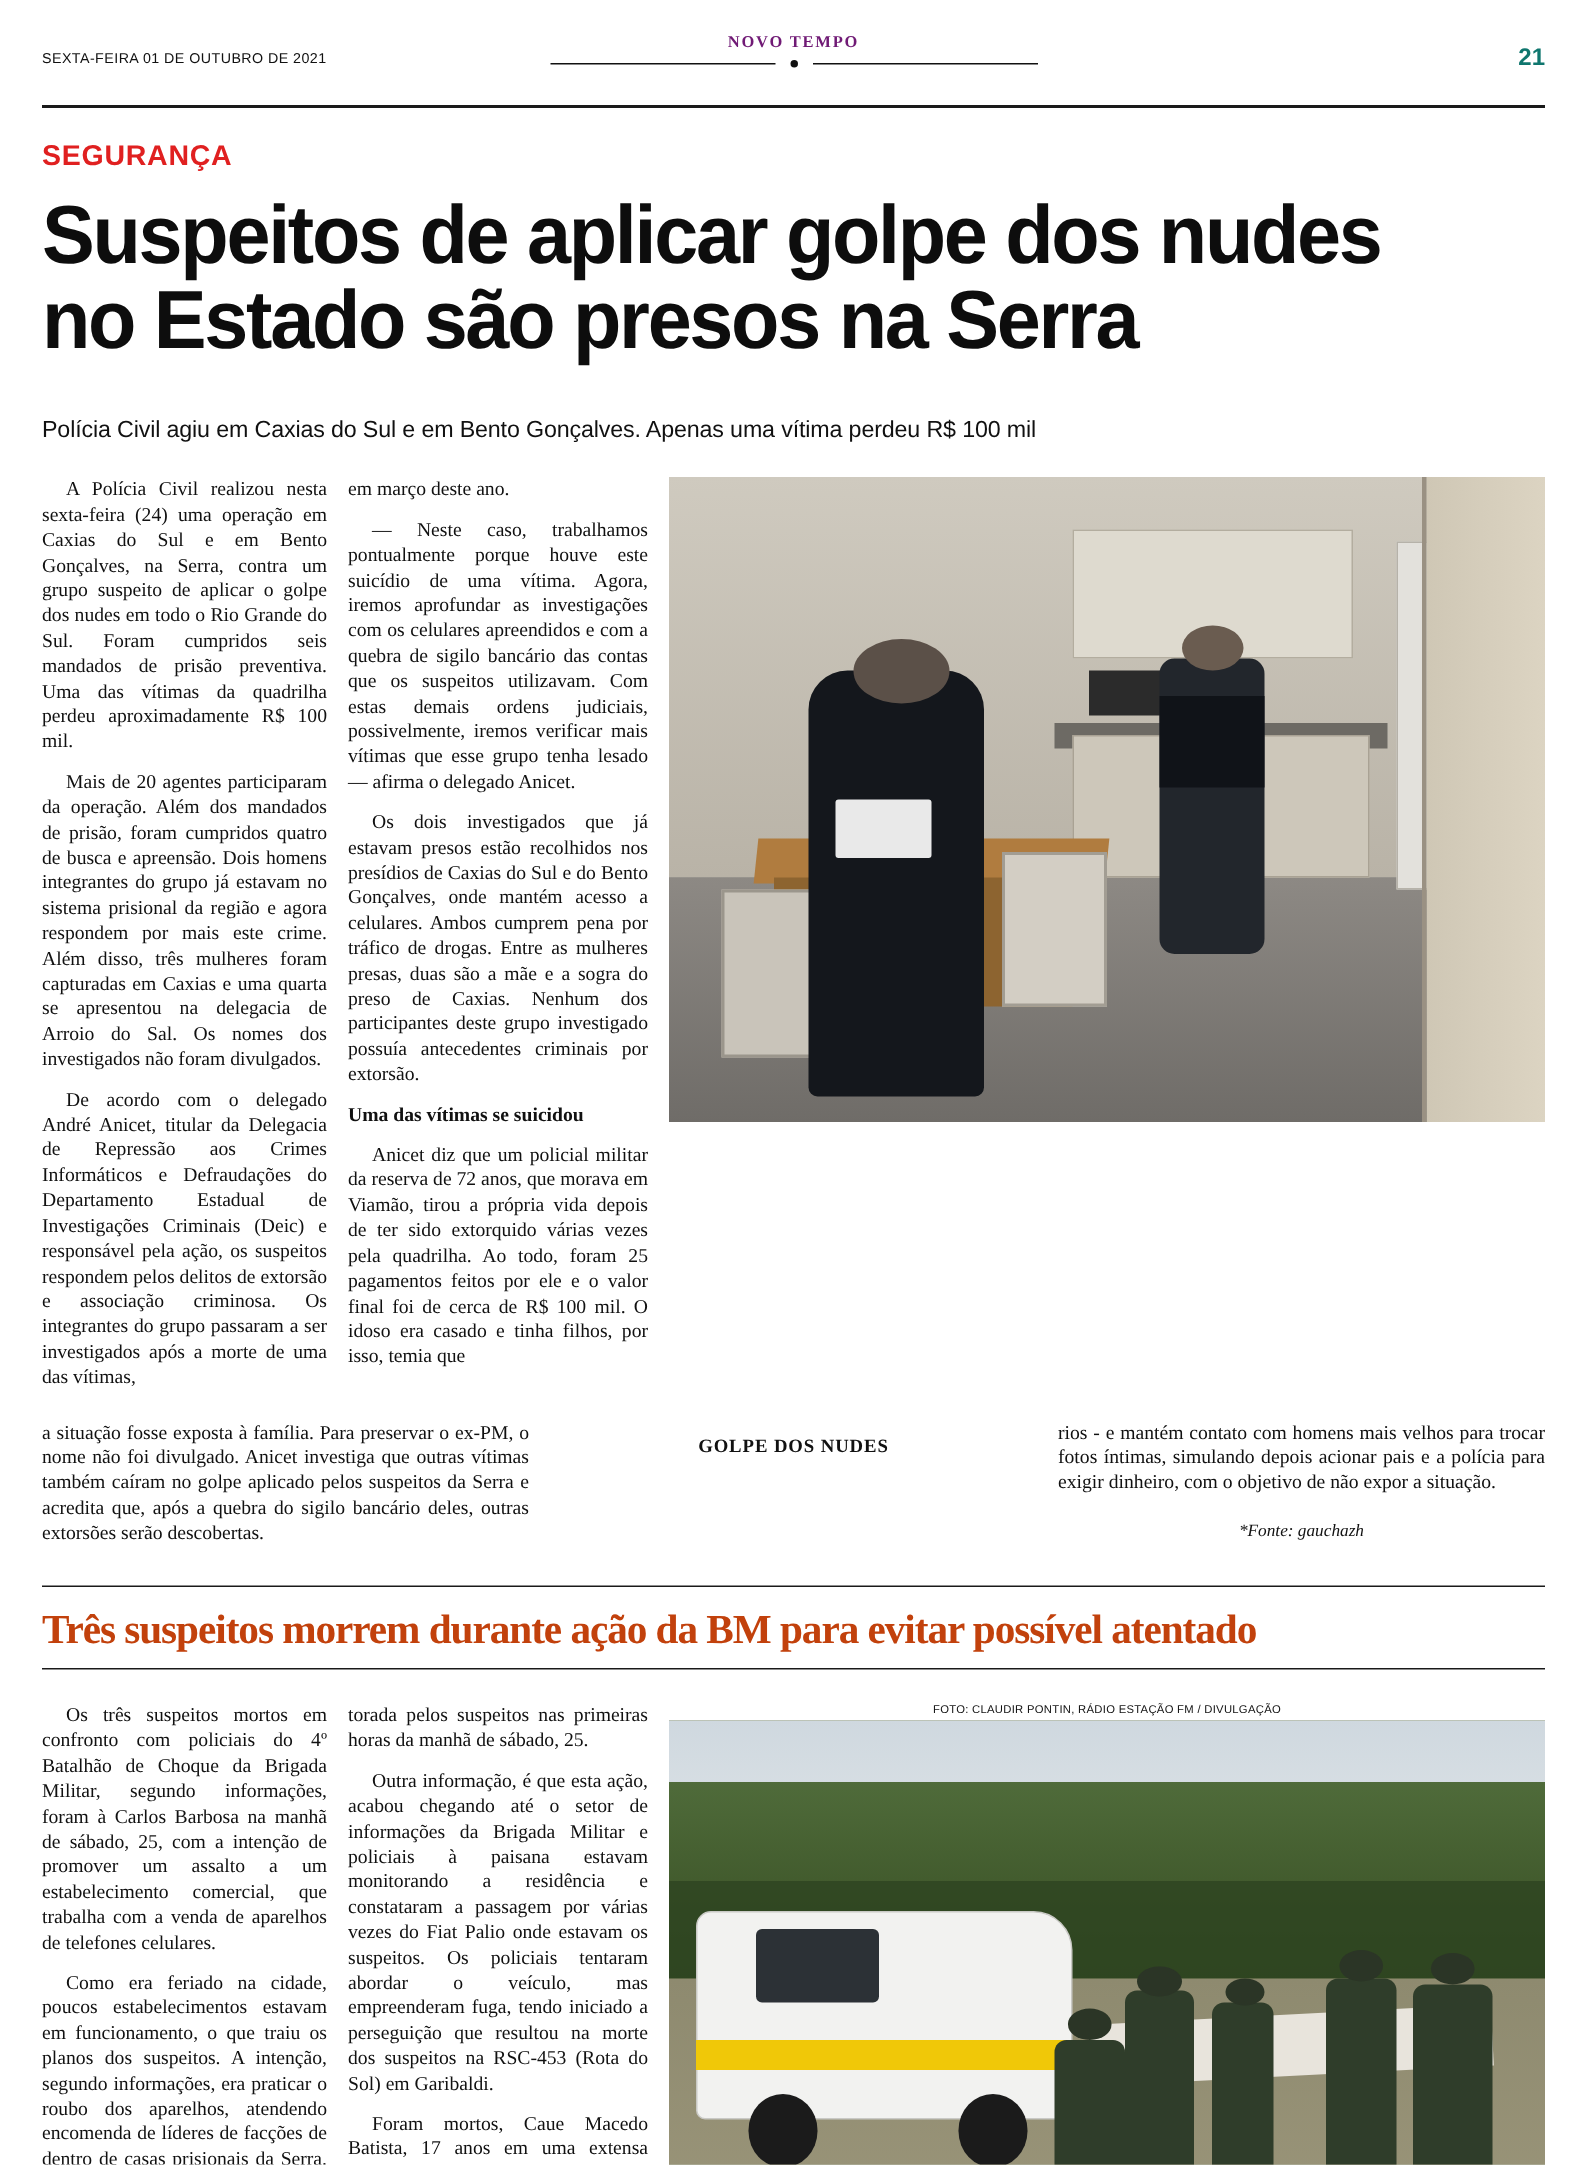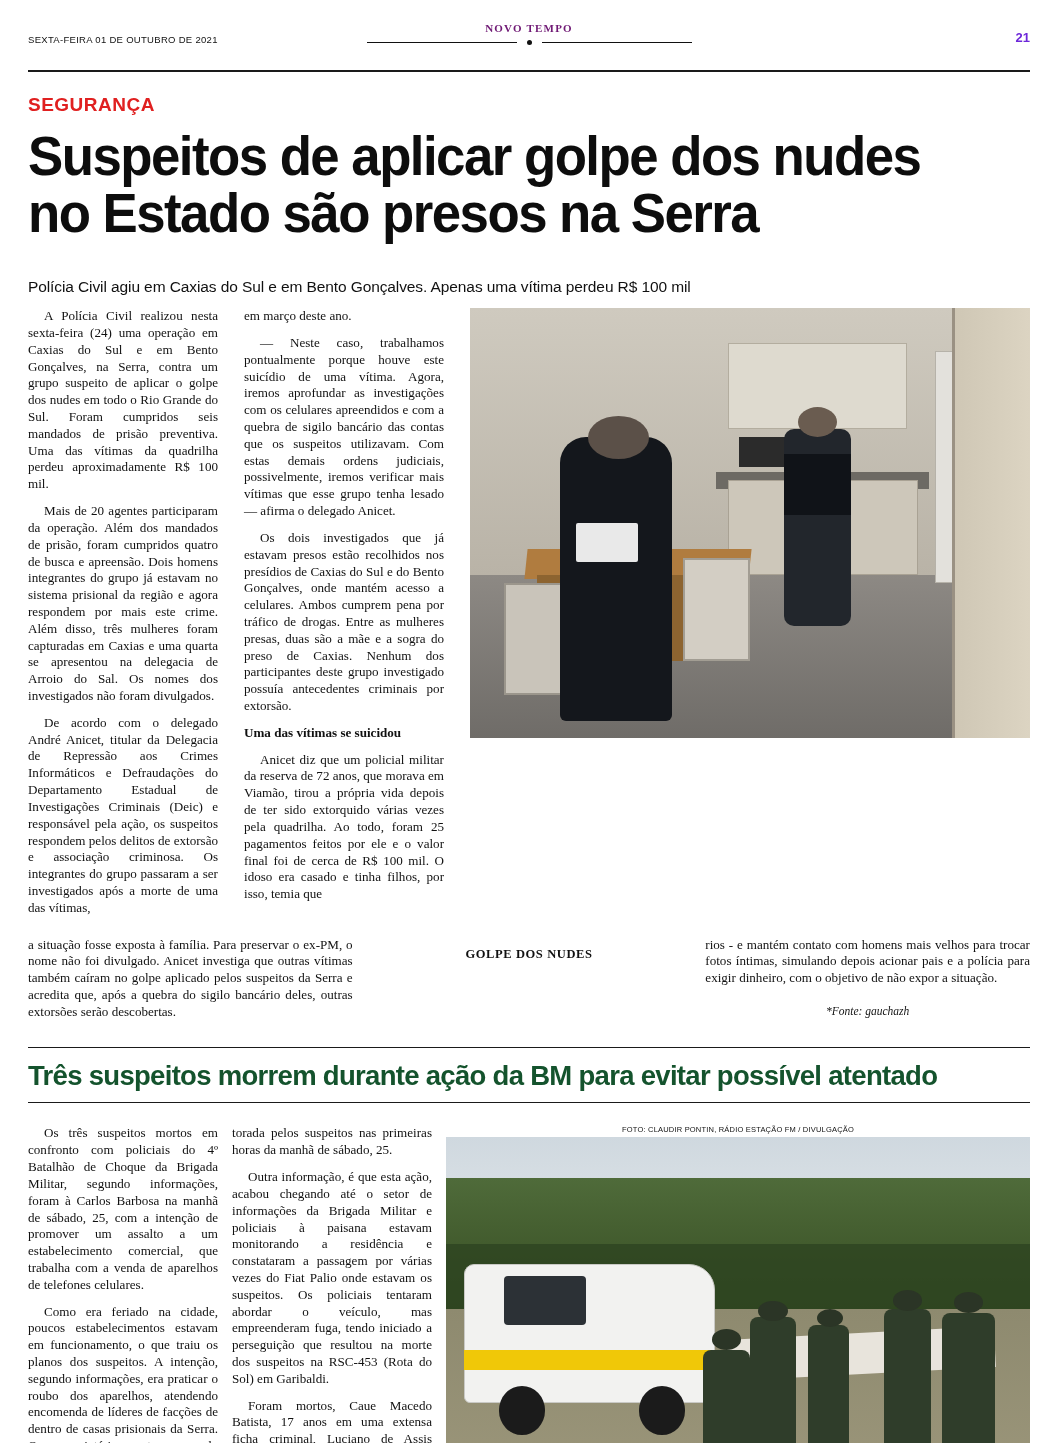--- a/index.html
+++ b/index.html
@@ -75,22 +75,22 @@
     letter-spacing: 0.3px;
     color: #111;
     text-align: center;
   }
   .masthead-page {
     position: absolute;
     right: 0;
     top: 14px;
     font-family: "Liberation Sans", sans-serif;
     font-weight: bold;
-    font-size: 13px;
-    color: #6d28d9;
+    font-size: 16px;
+    color: #0f766e;
   }
 
   
   .kicker {
     margin-top: 22px;
     font-family: "Liberation Sans", sans-serif;
     font-weight: bold;
     font-size: 19px;
     letter-spacing: 0.5px;
     color: #e02020;
@@ -111,24 +111,24 @@
   .subhead {
     font-family: "Liberation Sans", sans-serif;
     font-size: 15.5px;
     color: #111;
     margin-top: 24px;
     letter-spacing: -0.1px;
   }
 
   
   .article-1 {
-    margin-top: 12px;
+    margin-top: 22px;
     display: grid;
     grid-template-columns: 190px 200px 1fr;
-    column-gap: 26px;
+    column-gap: 14px;
     position: relative;
   }
   .col { }
   p.body {
     font-family: "Liberation Serif", serif;
     font-size: 13.1px;
     line-height: 1.285;
     text-align: justify;
     margin: 0 0 10px 0;
     text-indent: 16px;
@@ -168,25 +168,25 @@
     text-align: center;
     margin-top: 18px;
   }
 
   
   .divider-rule {
     border-top: 1.8px solid #1a1a1a;
     margin-top: 16px;
   }
   .headline2 {
-    font-family: Liberation Sans, sans-serif;
+    font-family: Liberation Serif, serif;
     font-weight: bold;
     font-size: 27.5px;
     letter-spacing: -0.7px;
-    color: #14532d;
+    color: #c2410c;
     margin-top: 12px;
     padding-bottom: 10px;
     border-bottom: 1.8px solid #1a1a1a;
   }
   .article-2 {
     margin-top: 12px;
     display: grid;
     grid-template-columns: 190px 200px 1fr;
     column-gap: 14px;
   }

